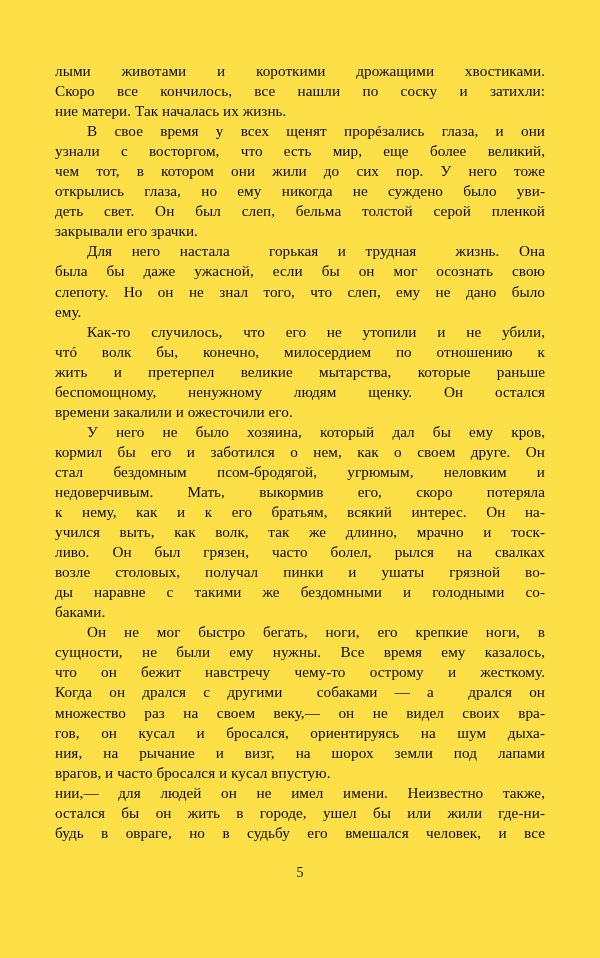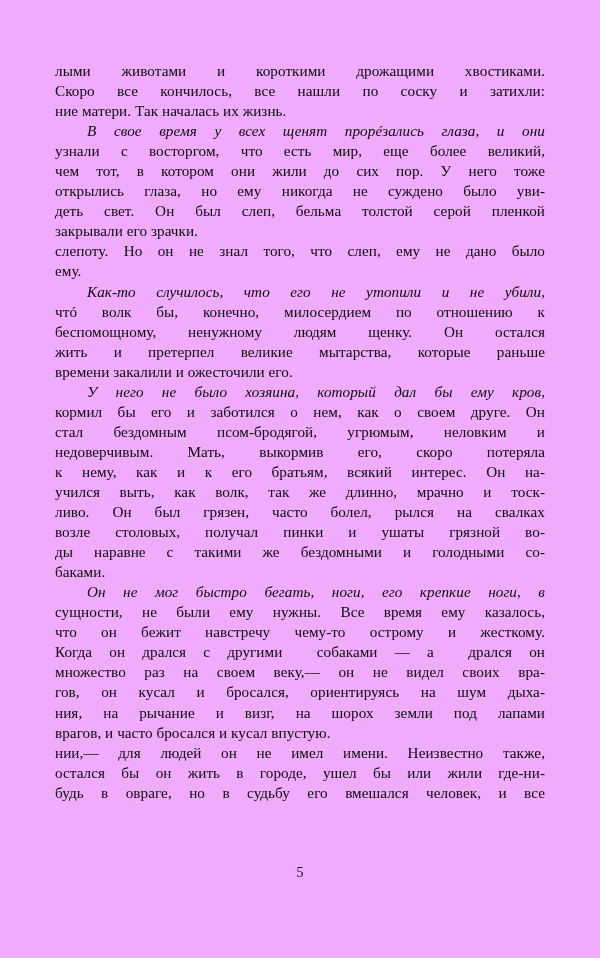--- a/index.html
+++ b/index.html
@@ -13,21 +13,21 @@
     height: 958px;
     overflow: hidden;
     font-family: "Liberation Serif", "DejaVu Serif", serif;
     color: #000000;
     -webkit-font-smoothing: none;
   }
   .page {
     position: relative;
     width: 600px;
     height: 958px;
-    background: #f0abfc;
+    background: #fde047;
   }
   .text-column {
     position: absolute;
     left: 55px;
     top: 61px;
     width: 490px;
   }
   .para {
     margin: 0;
     font-size: 15.2px;
@@ -44,21 +44,20 @@
     text-align: justify;
     text-align-last: justify;
     white-space: pre;
   }
   .line.last {
     text-align: center;
     text-align-last: left;
   }
   .line.indent {
     text-indent: 32px;
-    font-style: italic;
   }
   .folio {
     position: absolute;
     left: 0;
     top: 864px;
     width: 600px;
     text-align: center;
     font-size: 14px;
     line-height: 18px;
     color: #0d0d0d;
@@ -66,22 +65,22 @@
   }
 </style>
 </head>
 <body>
 
 <div class="page">
 
   <div class="text-column">
     <p class="para"><span class="line">лыми животами и короткими дрожащими хвостиками.</span><span class="line">Скоро все кончилось, все нашли по соску и затихли:</span><span class="line last">ние матери. Так началась их жизнь.</span></p>
     <p class="para"><span class="line indent">В свое время у всех щенят прорéзались глаза, и они</span><span class="line">узнали с восторгом, что есть мир, еще более великий,</span><span class="line">чем тот, в котором они жили до сих пор. У него тоже</span><span class="line">открылись глаза, но ему никогда не суждено было уви-</span><span class="line">деть свет. Он был слеп, бельма толстой серой пленкой</span><span class="line last">закрывали его зрачки.</span></p>
-    <p class="para"><span class="line">слепоту. Но он не знал того, что слеп, ему не дано было</span><span class="line last">ему.</span></p>
-    <p class="para"><span class="line indent">Как-то случилось, что его не утопили и не убили,</span><span class="line">чтó волк бы, конечно, милосердием по отношению к</span><span class="line">беспомощному, ненужному людям щенку. Он остался</span><span class="line">жить и претерпел великие мытарства, которые раньше</span><span class="line last">времени закалили и ожесточили его.</span></p>
+    <p class="para"><span class="line indent">Для него настала  горькая и трудная  жизнь. Она</span><span class="line">была бы даже ужасной, если бы он мог осознать свою</span><span class="line">слепоту. Но он не знал того, что слеп, ему не дано было</span><span class="line last">ему.</span></p>
+    <p class="para"><span class="line indent">Как-то случилось, что его не утопили и не убили,</span><span class="line">чтó волк бы, конечно, милосердием по отношению к</span><span class="line">жить и претерпел великие мытарства, которые раньше</span><span class="line">беспомощному, ненужному людям щенку. Он остался</span><span class="line last">времени закалили и ожесточили его.</span></p>
     <p class="para"><span class="line indent">У него не было хозяина, который дал бы ему кров,</span><span class="line">кормил бы его и заботился о нем, как о своем друге. Он</span><span class="line">стал бездомным псом-бродягой, угрюмым, неловким и</span><span class="line">недоверчивым. Мать, выкормив его, скоро потеряла</span><span class="line">к нему, как и к его братьям, всякий интерес. Он на-</span><span class="line">учился выть, как волк, так же длинно, мрачно и тоск-</span><span class="line">ливо. Он был грязен, часто болел, рылся на свалках</span><span class="line">возле столовых, получал пинки и ушаты грязной во-</span><span class="line">ды наравне с такими же бездомными и голодными со-</span><span class="line last">баками.</span></p>
     <p class="para"><span class="line indent">Он не мог быстро бегать, ноги, его крепкие ноги, в</span><span class="line">сущности, не были ему нужны. Все время ему казалось,</span><span class="line">что он бежит навстречу чему-то острому и жесткому.</span><span class="line">Когда он дрался с другими  собаками — а  дрался он</span><span class="line">множество раз на своем веку,— он не видел своих вра-</span><span class="line">гов, он кусал и бросался, ориентируясь на шум дыха-</span><span class="line">ния, на рычание и визг, на шорох земли под лапами</span><span class="line last">врагов, и часто бросался и кусал впустую.</span></p>
     <p class="para"><span class="line">нии,— для людей он не имел имени. Неизвестно также,</span><span class="line">остался бы он жить в городе, ушел бы или жили где-ни-</span><span class="line">будь в овраге, но в судьбу его вмешался человек, и все</span></p>
   </div>
 
   <div class="folio">5</div>
 
 </div>
 
 </body></html>

